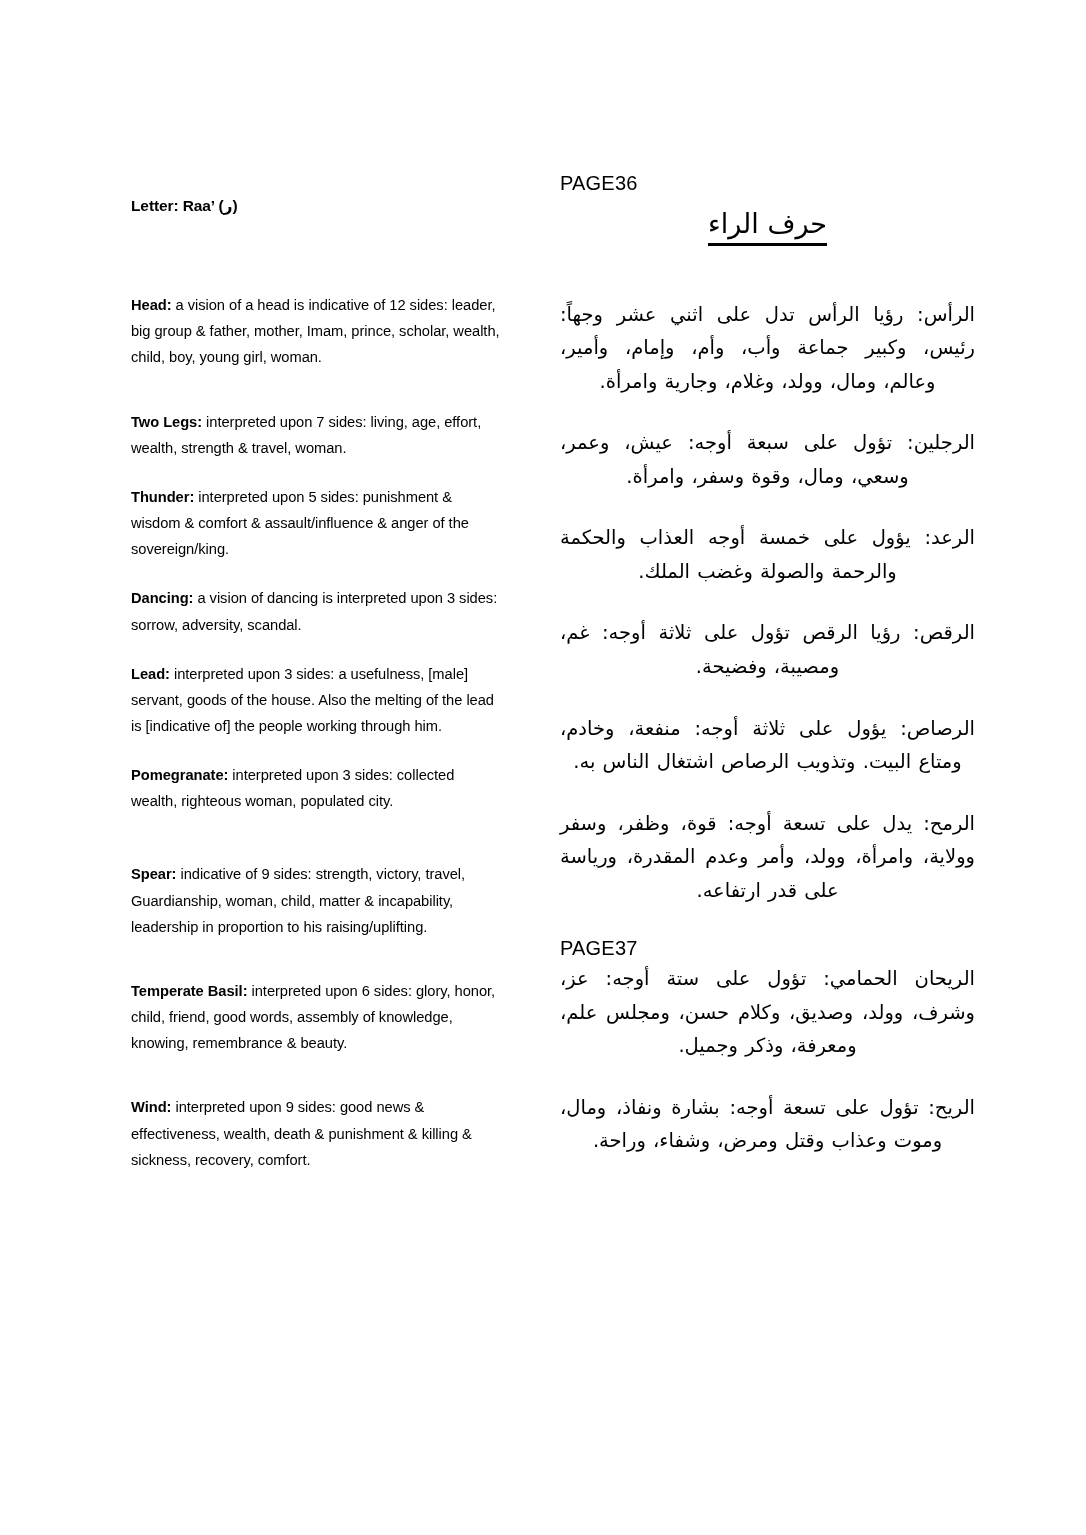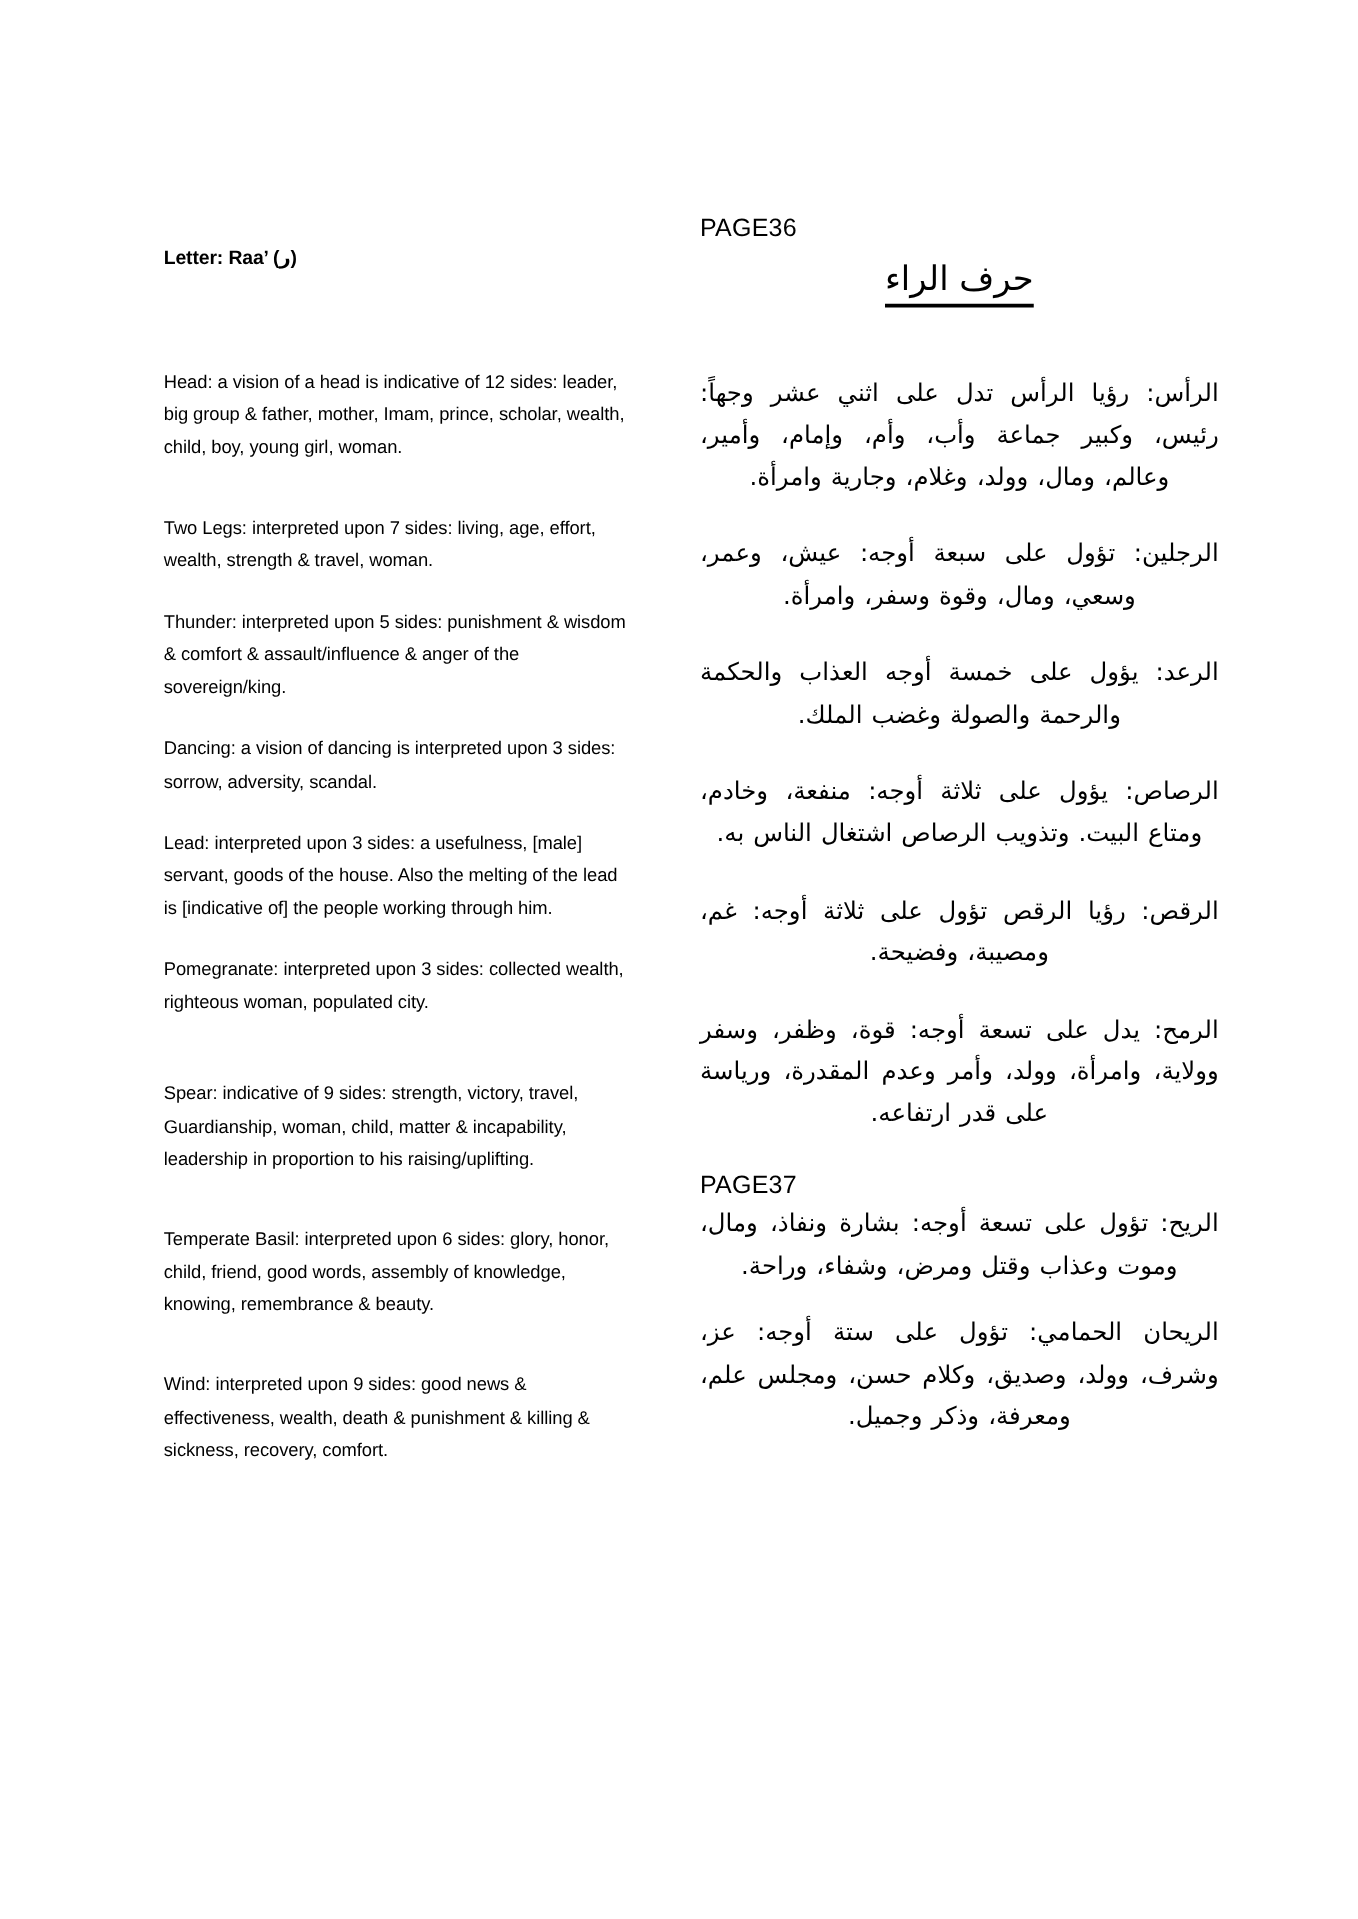--- a/index.html
+++ b/index.html
@@ -46,21 +46,21 @@
   }
   .en-p {
     font-size: 14.7px;
     line-height: 1.78;
     margin: 0 0 23px 0;
     text-align: left;
     letter-spacing: -0.05px;
   }
   .en-p.gap-lg { margin-bottom: 38px; }
   .en-p.gap-xl { margin-bottom: 47px; }
-  .en-p b { font-weight: normal; }
+  .en-p b { font-weight: bold; }
 
   
   .ar-col {
     position: absolute;
     right: 111px;
     top: 172px;
     width: 415px;
     direction: rtl;
     font-family: "DejaVu Sans", "Liberation Sans", sans-serif;
   }
@@ -141,29 +141,29 @@
     </div>
 
     <div class="ar-body">
 
       <p class="ar-p gap-lg"><b>الرأس</b><span>: رؤيا الرأس تدل على اثني عشر وجهاً: رئيس، وكبير جماعة وأب، وأم، وإمام، وأمير، وعالم، ومال، وولد، وغلام، وجارية وامرأة.</span></p>
 
       <p class="ar-p gap-lg"><b>الرجلين</b><span>: تؤول على سبعة أوجه: عيش، وعمر، وسعي، ومال، وقوة وسفر، وامرأة.</span></p>
 
       <p class="ar-p gap-lg"><b>الرعد</b><span>: يؤول على خمسة أوجه العذاب والحكمة والرحمة والصولة وغضب الملك.</span></p>
 
+      <p class="ar-p gap-lg"><b>الرقص</b><span>: رؤيا الرقص تؤول على ثلاثة أوجه: غم، ومصيبة، وفضيحة.</span></p>
+
       <p class="ar-p gap-lg"><b>الرصاص</b><span>: يؤول على ثلاثة أوجه: منفعة، وخادم، ومتاع البيت. وتذويب الرصاص اشتغال الناس به.</span></p>
-
-      <p class="ar-p gap-lg"><b>الرقص</b><span>: رؤيا الرقص تؤول على ثلاثة أوجه: غم، ومصيبة، وفضيحة.</span></p>
 
 
       <p class="ar-p"><b>الرمح</b><span>: يدل على تسعة أوجه: قوة، وظفر، وسفر وولاية، وامرأة، وولد، وأمر وعدم المقدرة، ورياسة على قدر ارتفاعه.</span></p>
 
       <p class="page-marker inline">PAGE37</p>
 
+      <p class="ar-p gap-lg"><b>الريحان الحمامي</b><span>: تؤول على ستة أوجه: عز، وشرف، وولد، وصديق، وكلام حسن، ومجلس علم، ومعرفة، وذكر وجميل.</span></p>
+
       <p class="ar-p"><b>الريح</b><span>: تؤول على تسعة أوجه: بشارة ونفاذ، ومال، وموت وعذاب وقتل ومرض، وشفاء، وراحة.</span></p>
-
-      <p class="ar-p gap-lg"><b>الريحان الحمامي</b><span>: تؤول على ستة أوجه: عز، وشرف، وولد، وصديق، وكلام حسن، ومجلس علم، ومعرفة، وذكر وجميل.</span></p>
 
     </div>
   </div>
 
 </div>
 
 </body></html>

